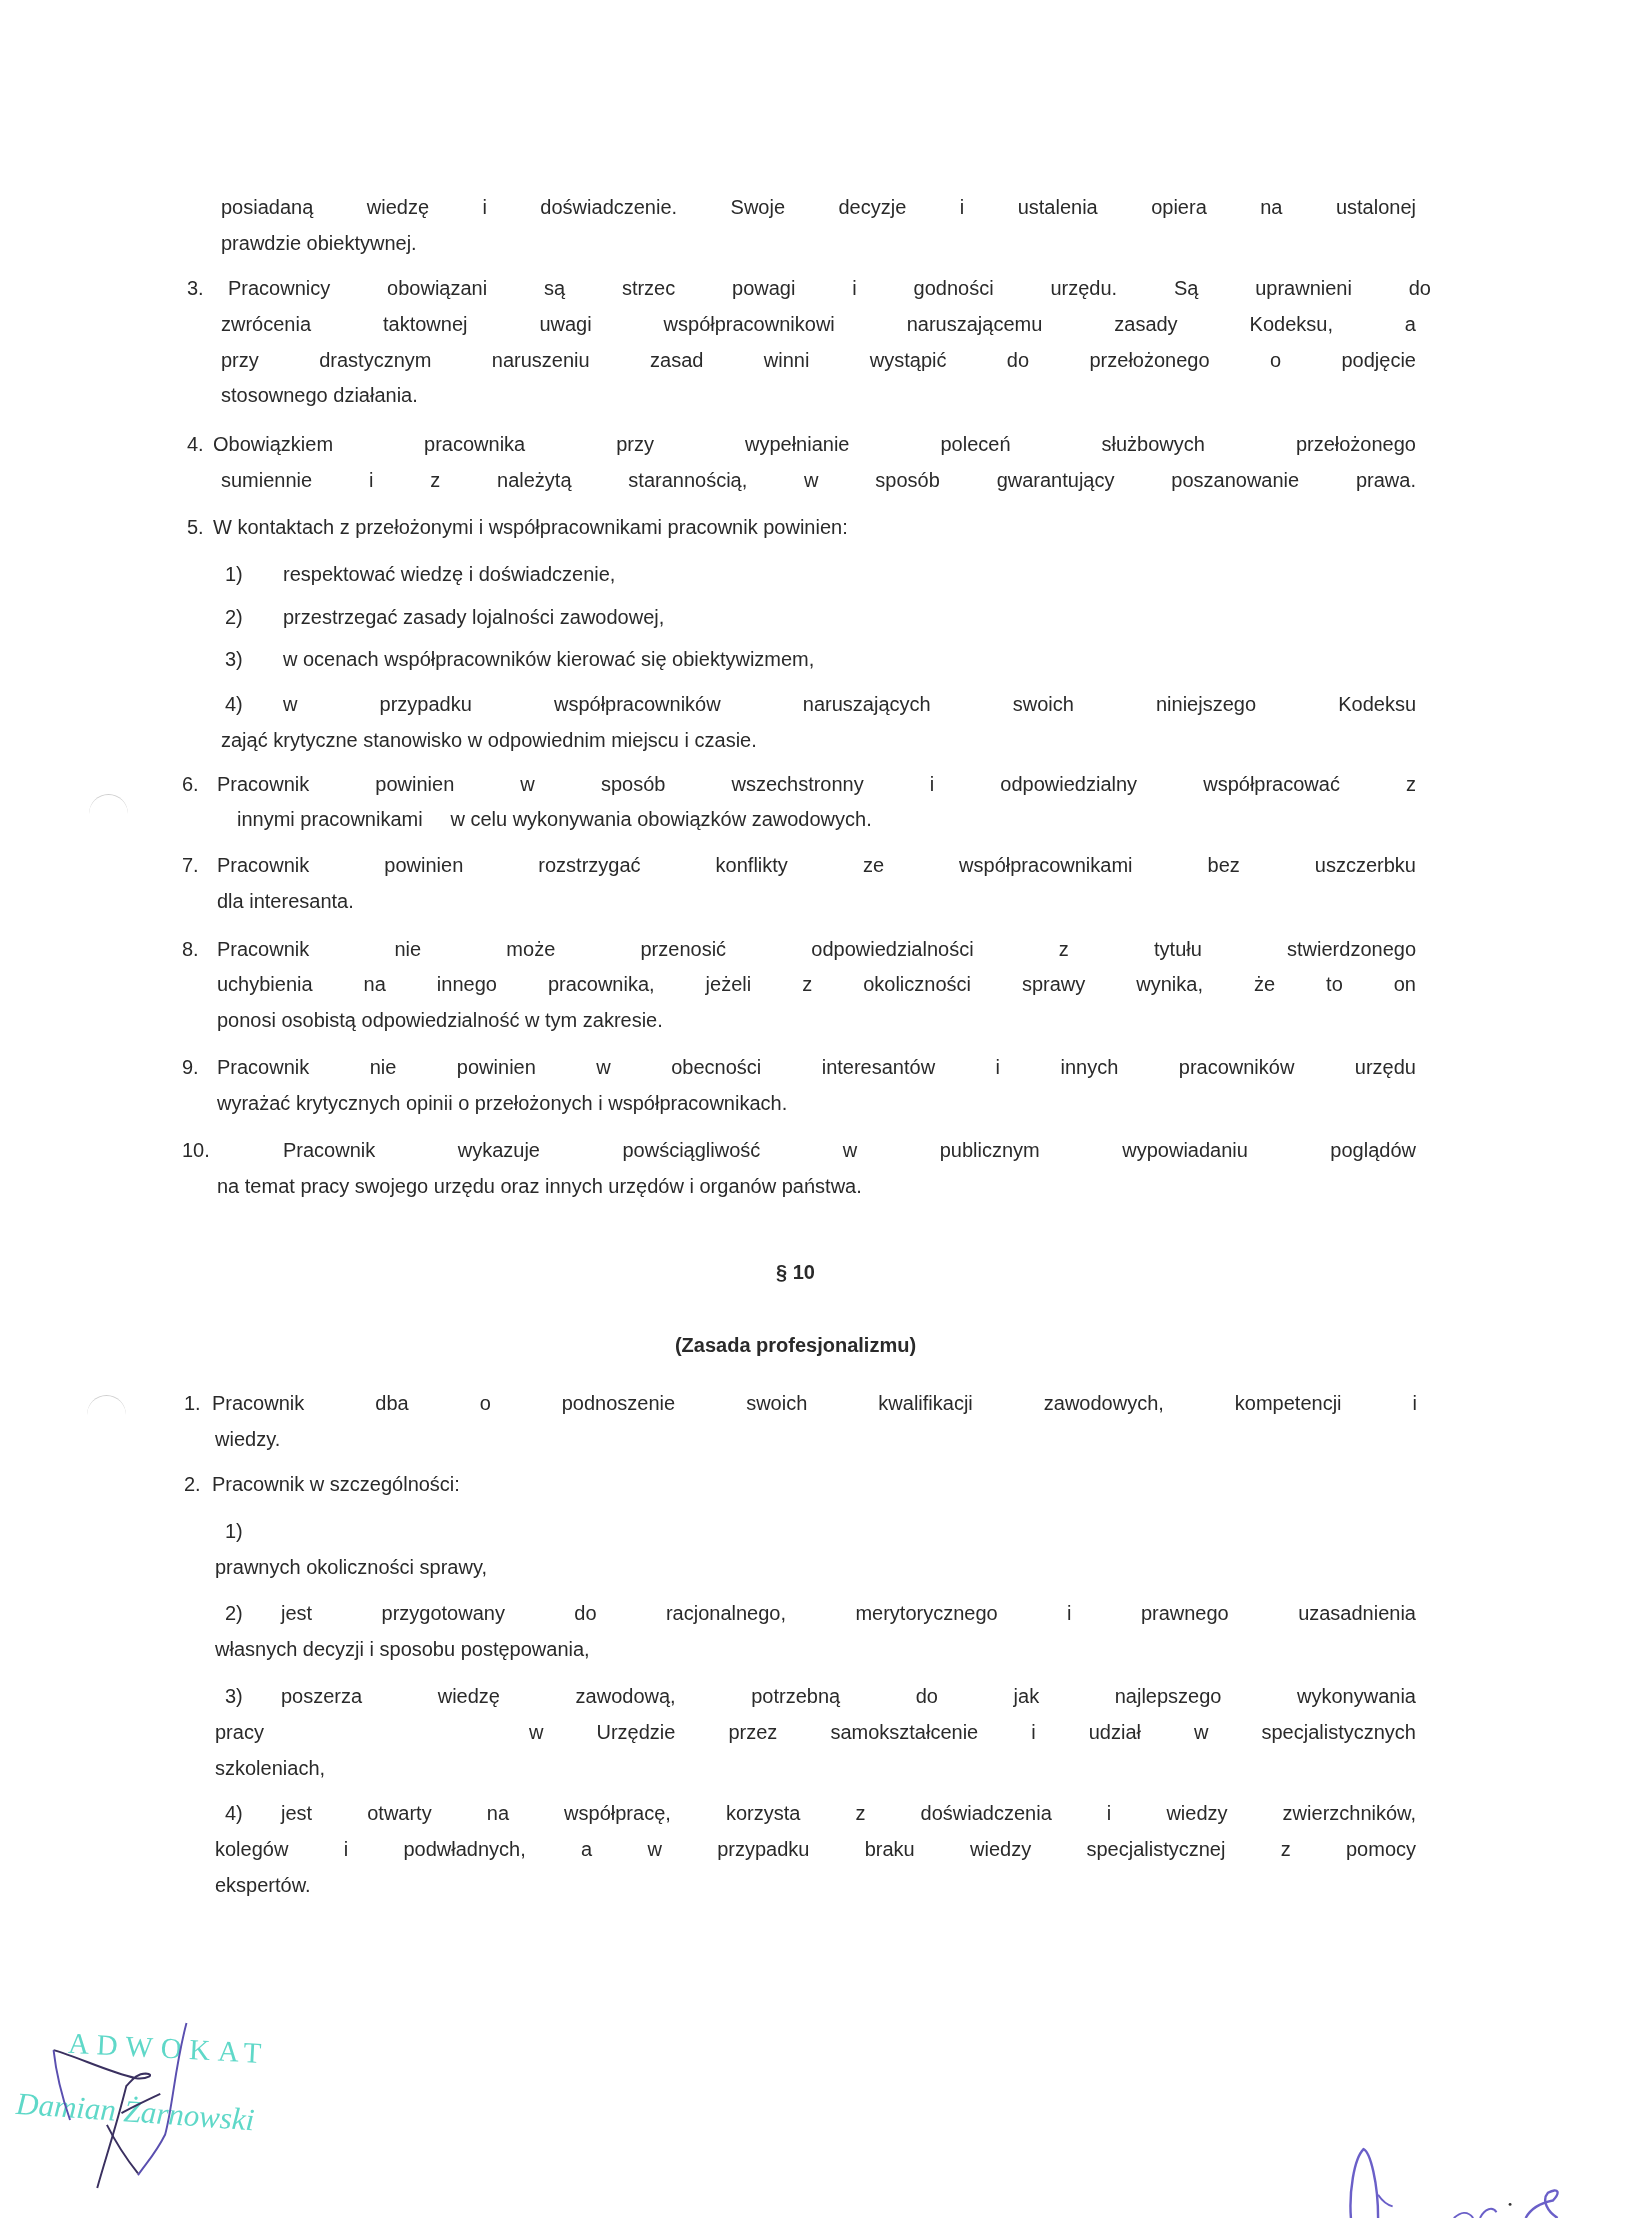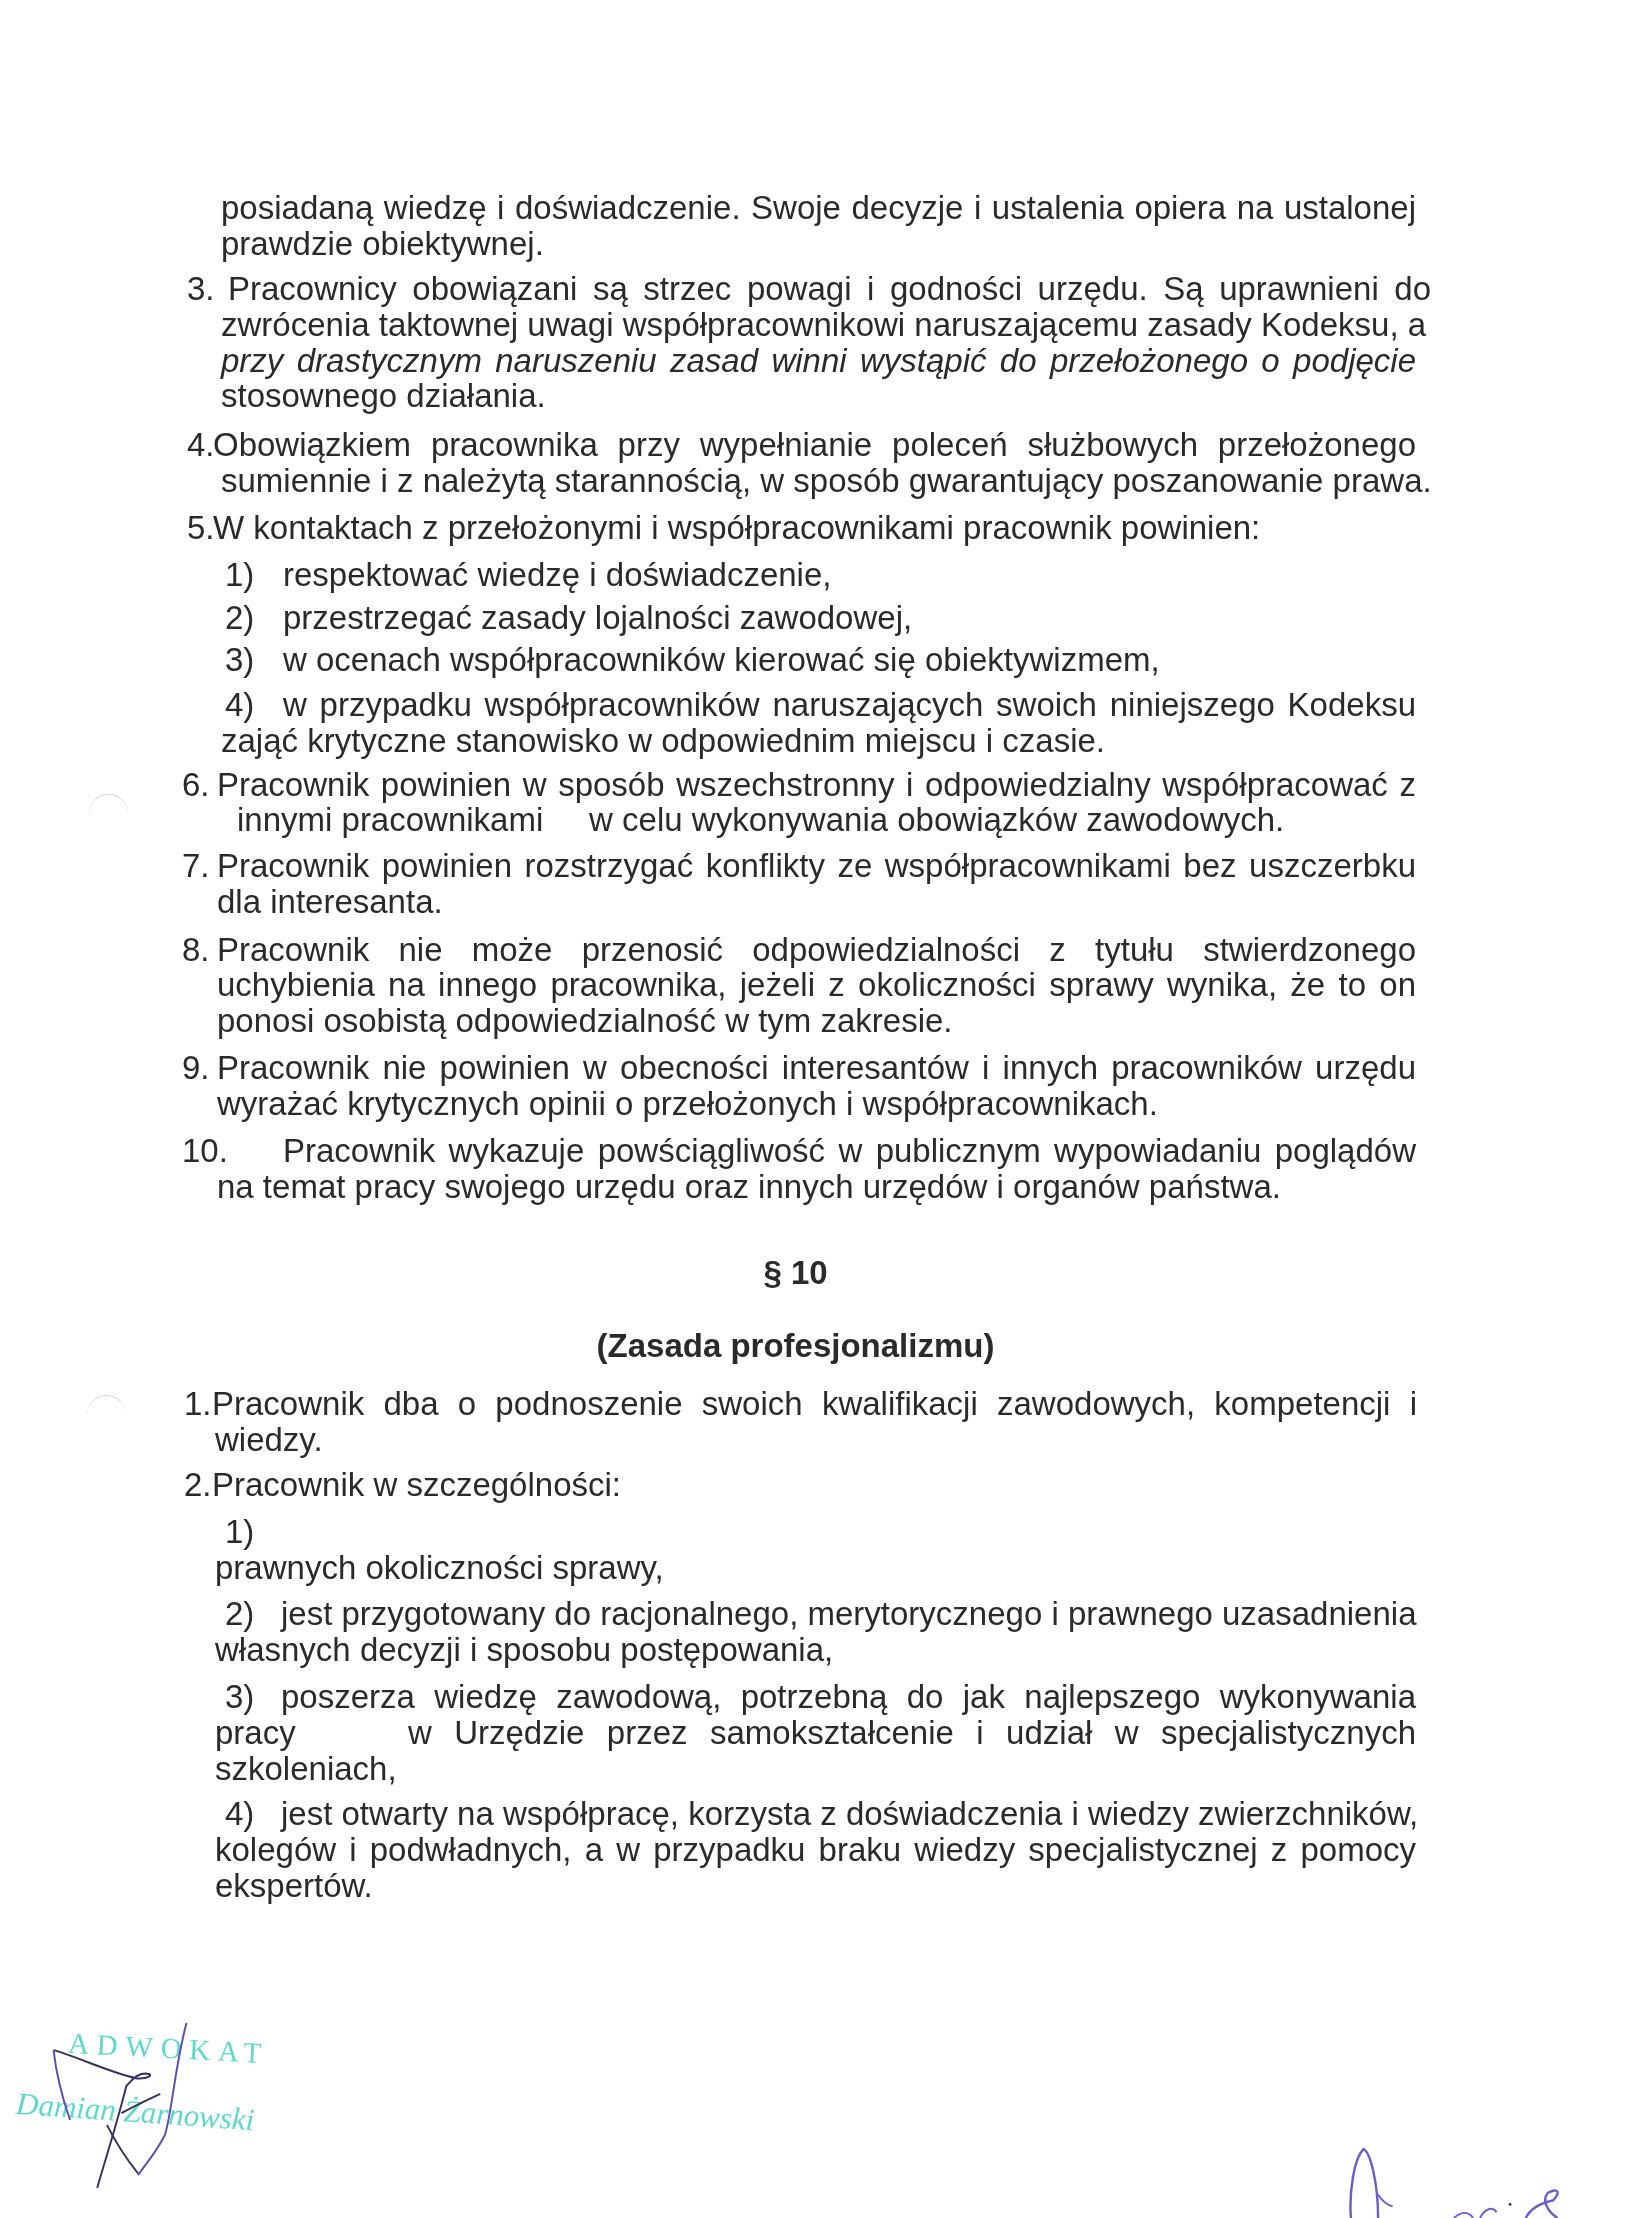--- a/index.html
+++ b/index.html
@@ -3,27 +3,27 @@
 <meta charset="utf-8">
 <style>
   html, body { margin: 0; padding: 0; background: #ffffff; }
   body {
     width: 1650px; height: 2218px; position: relative; overflow: hidden;
     font-family: "Liberation Sans", "DejaVu Sans", sans-serif;
     color: #2a2a2a;
   }
   .page { position: absolute; left: 0; top: 0; width: 1650px; height: 2218px; }
   .ln {
-    position: absolute; font-size: 33px; line-height: 35px; white-space: nowrap;
+    position: absolute; font-size: 20px; line-height: 35px; white-space: nowrap;
     letter-spacing: 0px;
   }
   .just { text-align: justify; text-align-last: justify; }
   .center { text-align: center; }
   .bold { font-weight: bold; }
-  .ital { font-style: italic; }
+  .ital { }
   .margin-mark {
     position: absolute; width: 39px; height: 39px;
     border-top: 1.5px solid #cfcfcf; border-radius: 50%;
   }
   .stamp-text {
     position: absolute; font-family: "Liberation Serif", "DejaVu Serif", serif;
     color: #5fd8c8; white-space: nowrap;
   }
 </style>
 </head>

